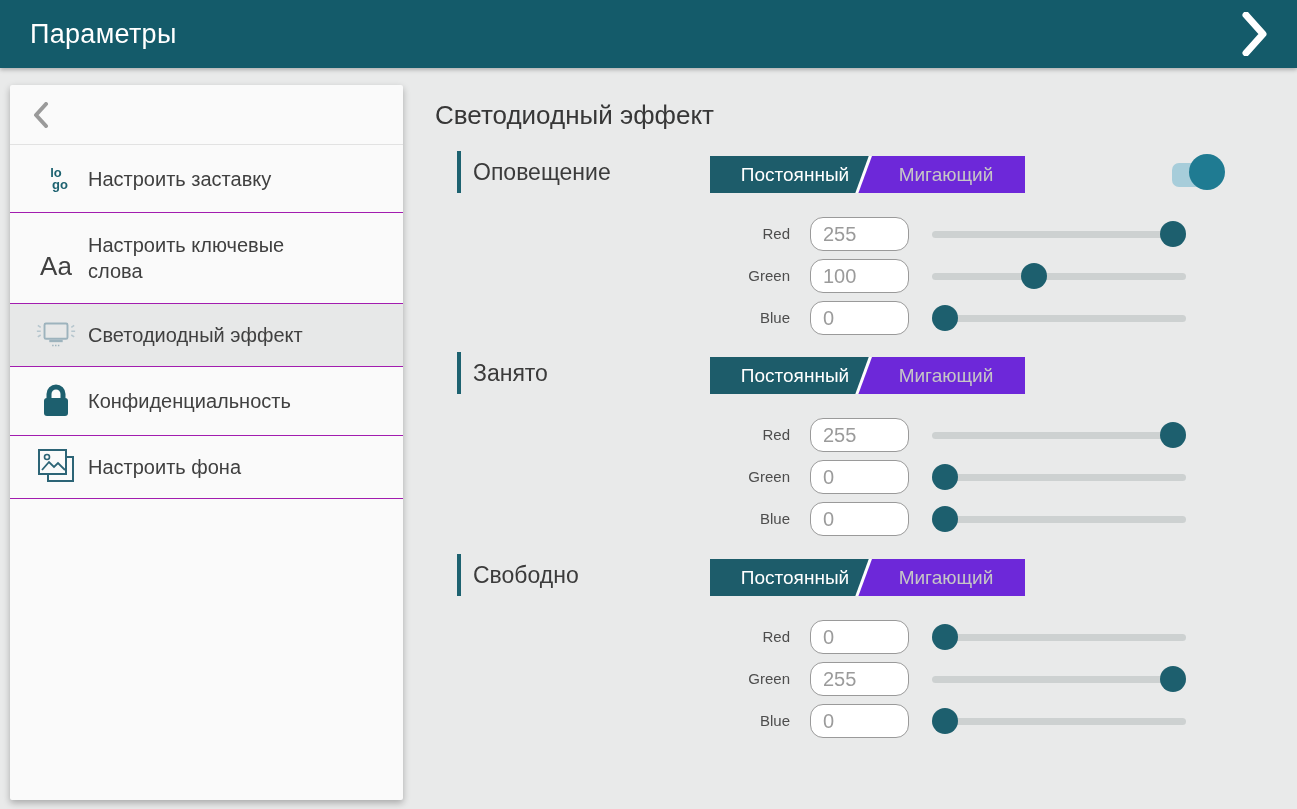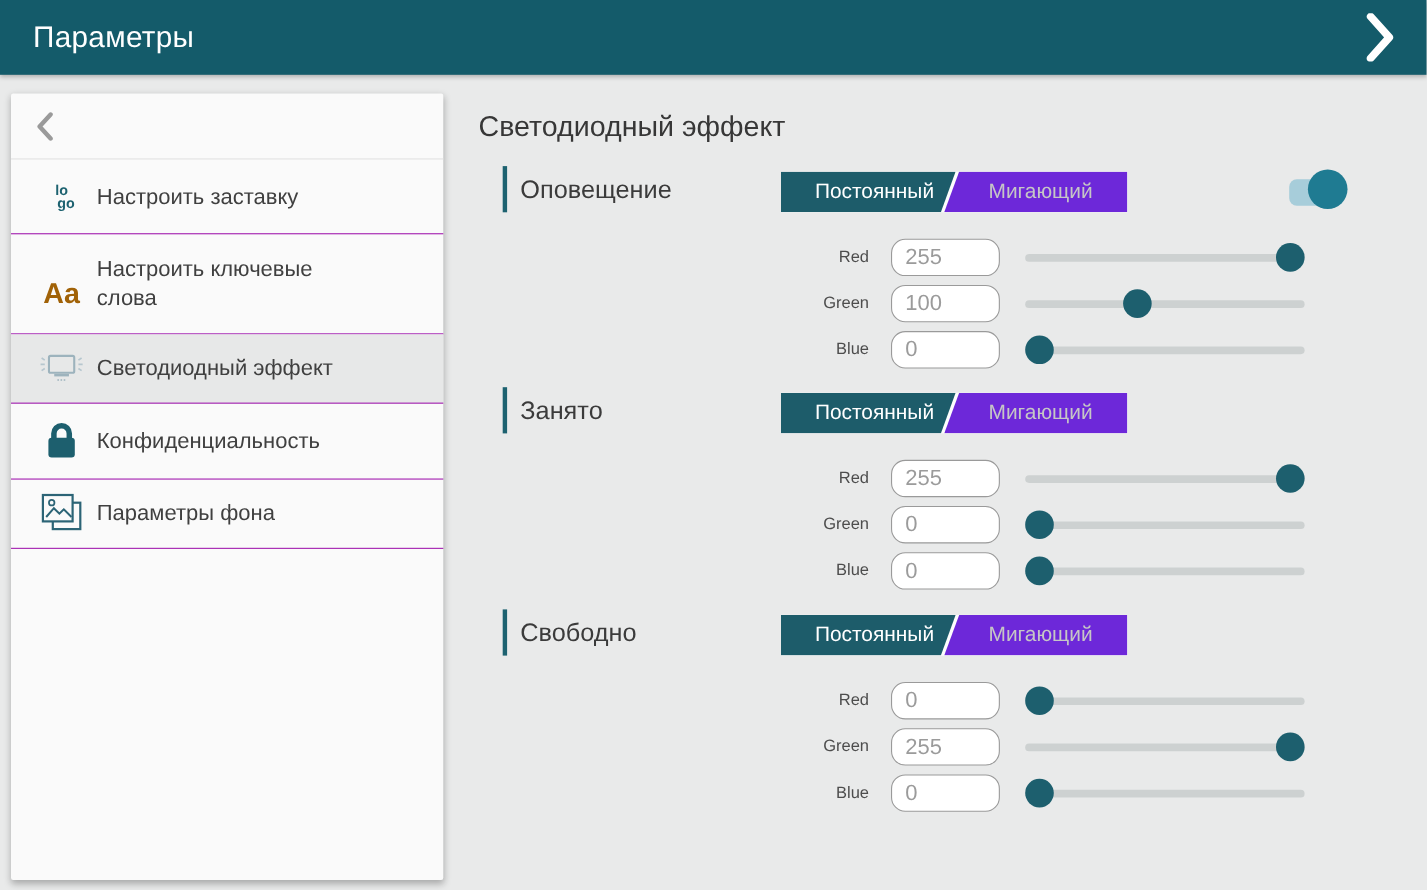--- a/index.html
+++ b/index.html
@@ -20,21 +20,21 @@
     background:#fafafa; border-radius:2px; box-shadow:0 3px 7px rgba(0,0,0,.28); z-index:4; }
   .back-row { height:60px; display:flex; align-items:center; padding-left:23px;
     border-bottom:1px solid #e2e2e2; cursor:pointer; }
   .side-item { display:flex; align-items:center; border-bottom:1px solid #a21caf; cursor:pointer; }
   .side-item.selected { background:#e7e8e8; }
   .side-icon { width:44px; margin-left:24px; display:flex; align-items:center; justify-content:center; flex:0 0 44px; }
   .side-label { margin-left:10px; font-size:20px; color:#404040; line-height:26px; max-width:250px; }
   .logo-ic { display:flex; flex-direction:column; color:#1d6270; font-size:13px; font-weight:700; line-height:12px; }
   .logo-ic i { font-style:normal; }
   .logo-ic i:last-child { margin-left:8px; }
-  .font-ic { color:#a16207; font-size:26px; font-weight:700;margin-top:16px; }
+  .font-ic { color:#404040; font-size:26px; font-weight:400;margin-top:16px; }
 
   
   .main-title { position:absolute; left:435px; top:100px; font-size:26px; color:#373737; font-weight:400; }
 
   .section { position:absolute; left:455px; width:800px; height:200px; }
   .sec-bar { position:absolute; left:2px; top:0; width:4px; height:42px; background:#1d6270; }
   .sec-name { position:absolute; left:18px; top:0; height:42px; line-height:42px; font-size:23px; color:#3b3b3b; }
 
   .mode-toggle { position:absolute; left:255px; top:5px; width:315px; height:37px; background:#fdfdfd; }
   .mode-opt { position:absolute; top:0; height:37px; display:flex; align-items:center; justify-content:center;
@@ -120,21 +120,21 @@
 
     <div class="side-item" style="height:63px">
       <span class="side-icon">
         <svg width="42" height="40" viewBox="0 0 42 40">
           <rect x="13" y="10" width="25" height="24" fill="none" stroke="#2c6476" stroke-width="2"></rect>
           <rect x="4" y="3" width="27" height="24" fill="#fafafa" stroke="#2c6476" stroke-width="2"></rect>
           <circle cx="12" cy="10" r="2.5" fill="none" stroke="#2c6476" stroke-width="1.6"></circle>
           <path d="M7 23 l7 -8 5 5 4 -4 7 7" fill="none" stroke="#2c6476" stroke-width="1.8"></path>
         </svg>
       </span>
-      <span class="side-label">Параметры фона</span>
+      <span class="side-label">Настроить фона</span>
     </div>
   </nav>
 
   <main>
     <h2 class="main-title">Светодиодный эффект</h2>
 
     <section class="section" style="top:151px">
       <div class="sec-bar"></div>
       <div class="sec-name">Оповещение</div>
       <div class="mode-toggle">

